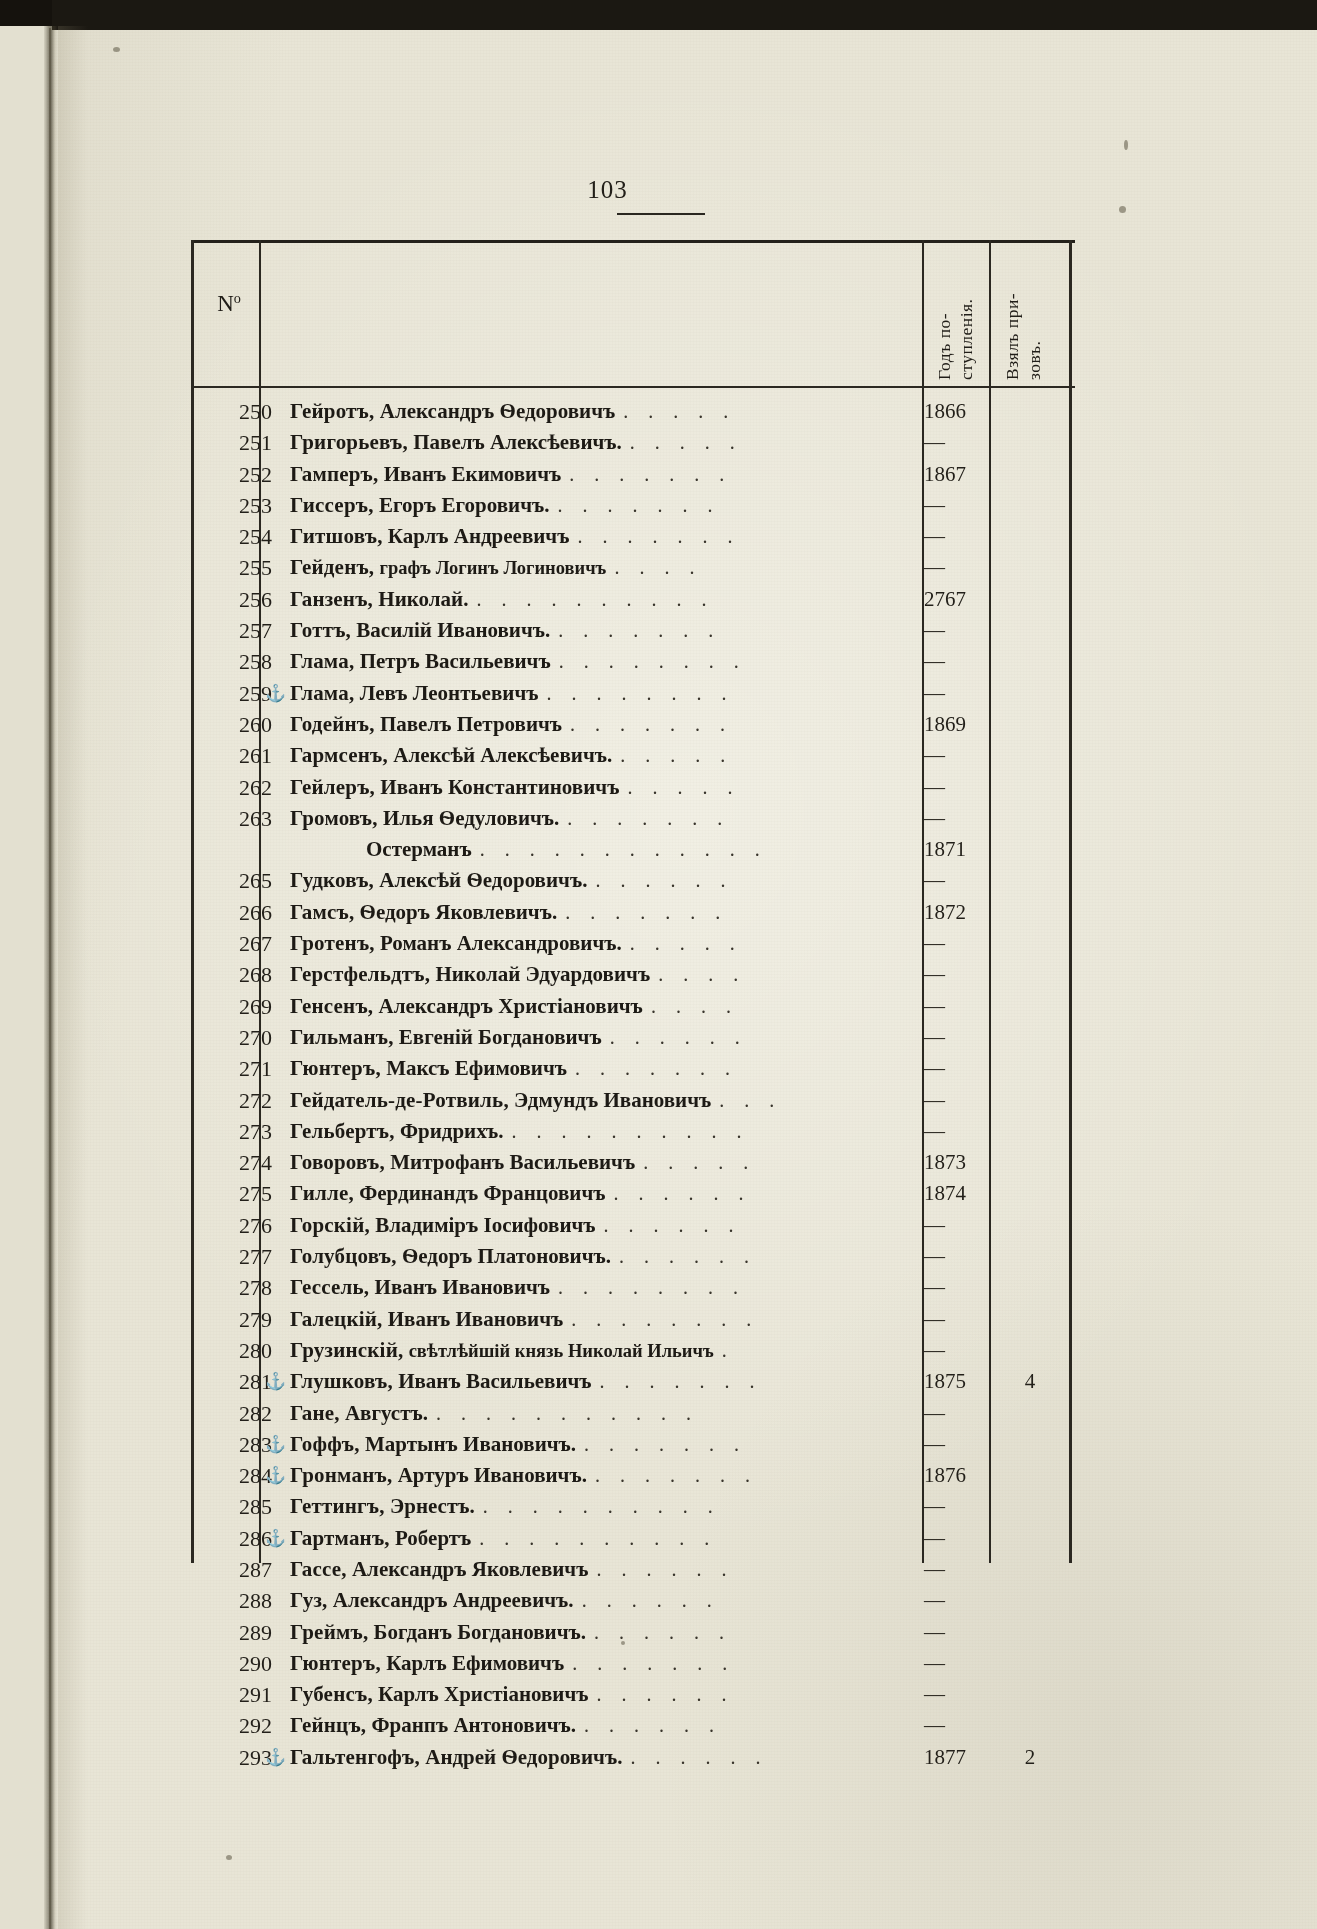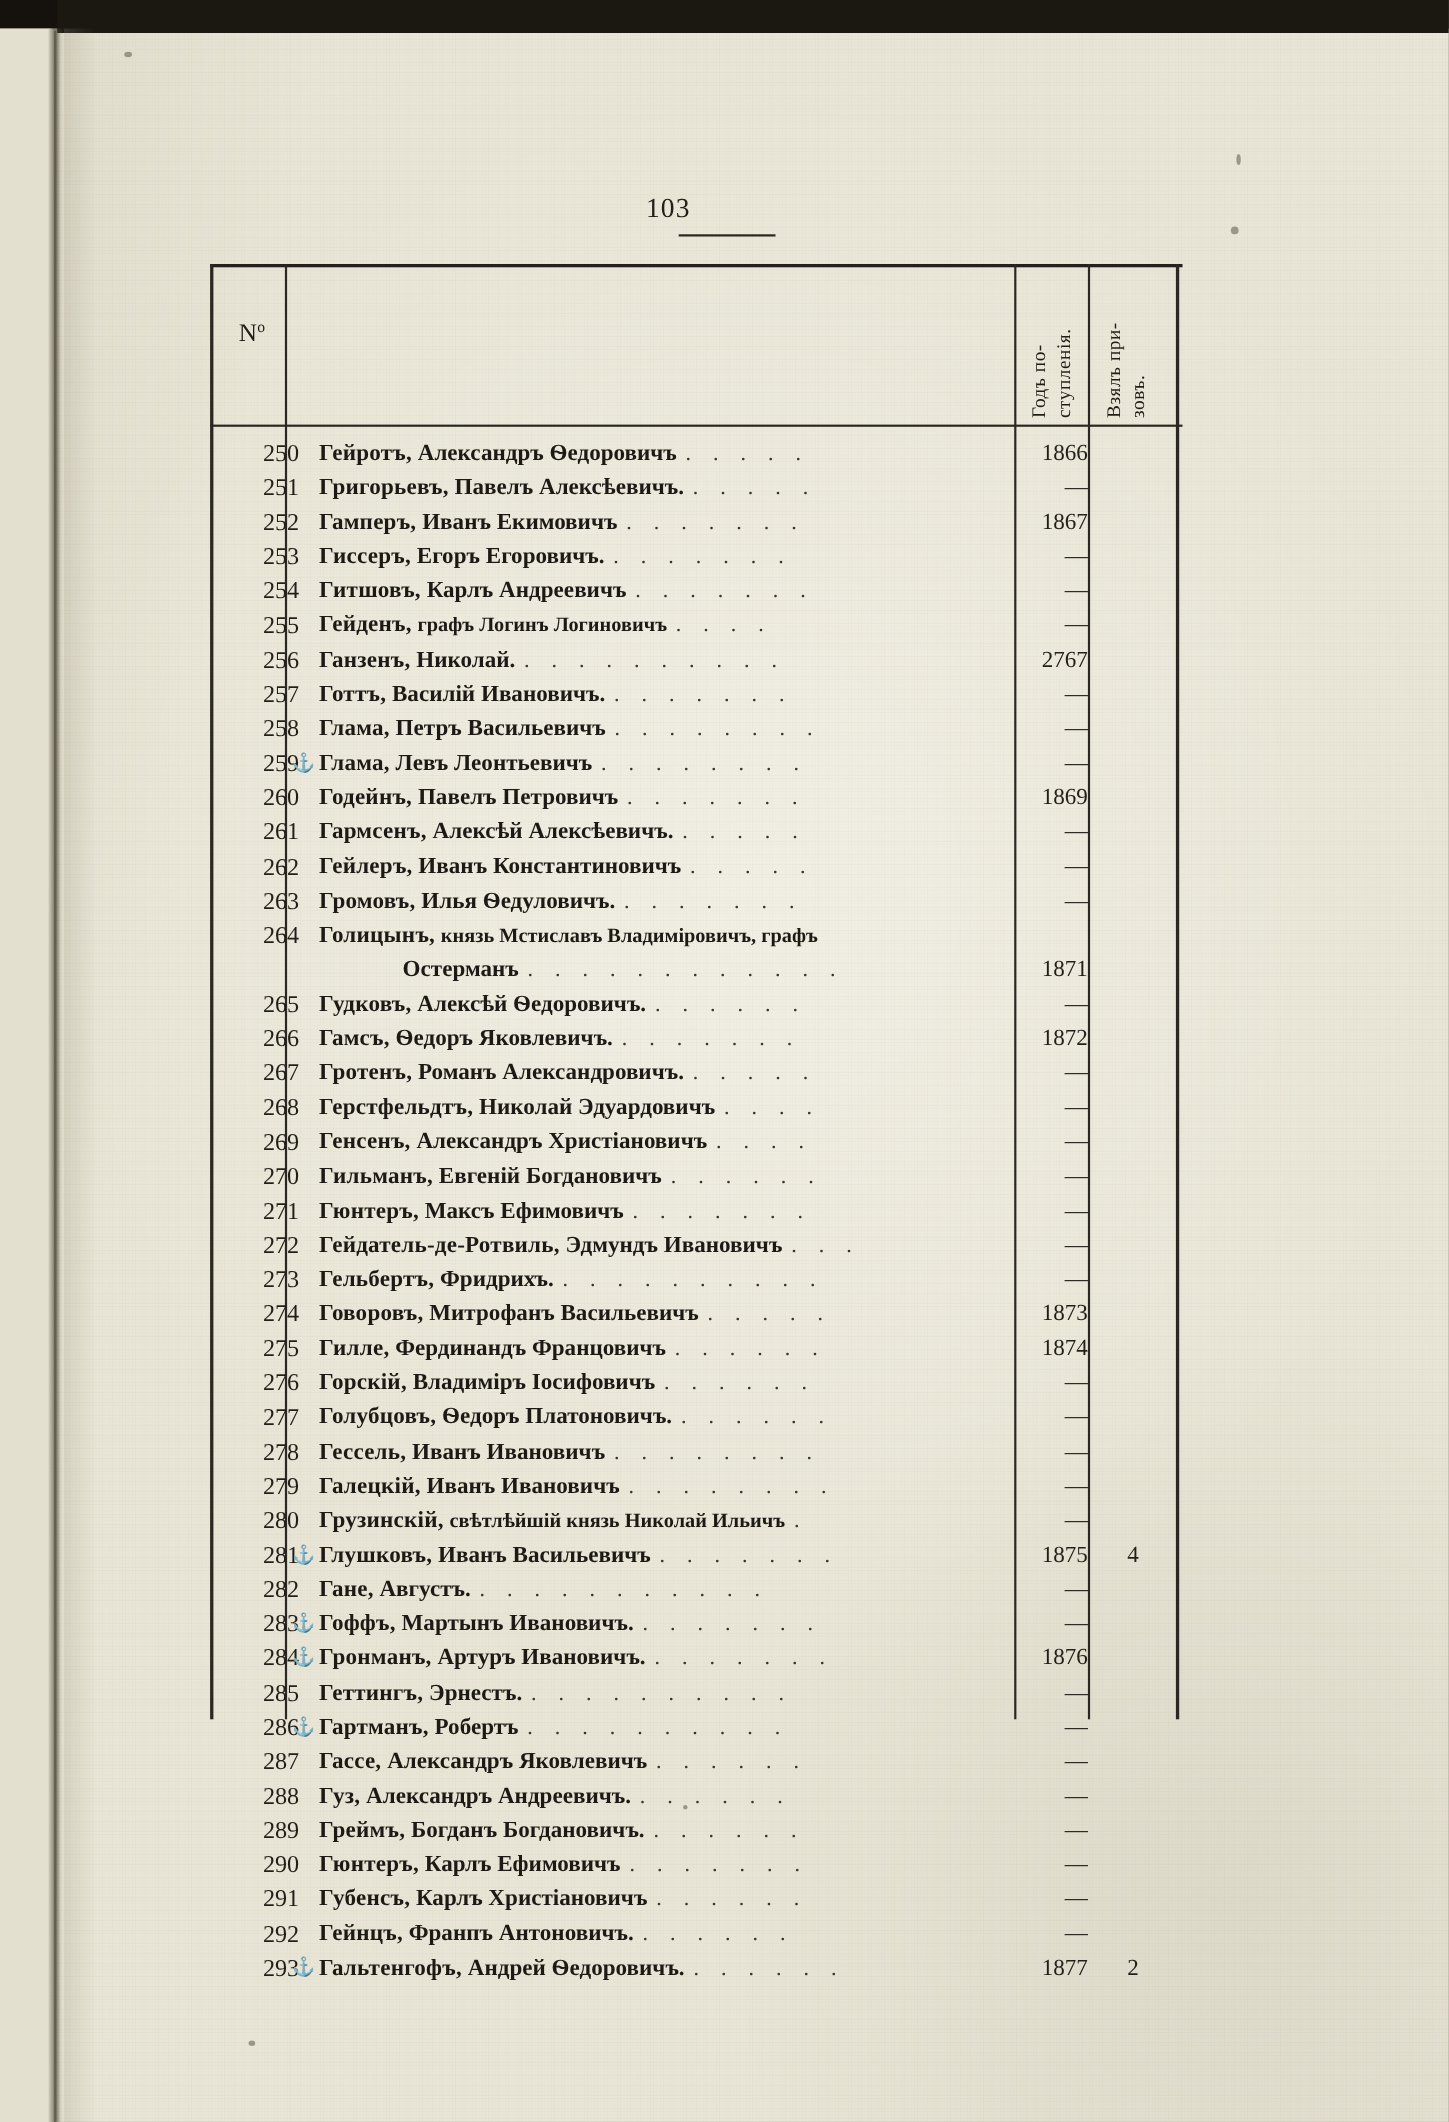--- a/index.html
+++ b/index.html
@@ -202,21 +202,21 @@
   .leader {
     color: #38342b;
     letter-spacing: 7.5px;
     font-size: 20px;
     padding-left: 8px;
   }
   .cell-year {
     position: absolute;
     left: 733px; top: 0;
     width: 65px;
-    text-align: right;
+    text-align: left;
     font-size: 21px;
     color: #221f19;
     line-height: 31.3px;
   }
   .cell-prize {
     position: absolute;
     left: 800px; top: 0;
     width: 78px;
     text-align: center;
     font-size: 21px;
@@ -356,27 +356,20 @@
           <div class="cell-prize"></div>
         </div>
         <div class="row">
           <div class="cell-num">263</div>
           <div class="cell-anchor"></div>
           <div class="cell-name"><span class="surname">Громовъ,</span> <span class="given">Илья Ѳедуловичъ.</span><span class="leader">.  .   .   .   .   .   .</span></div>
           <div class="cell-year">—</div>
           <div class="cell-prize"></div>
         </div>
         <div class="row">
-          <div class="cell-num">264</div>
-          <div class="cell-anchor"></div>
-          <div class="cell-name"><span class="surname">Голицынъ,</span> <span class="given small">князь Мстиславъ Владимiровичъ, графъ</span></div>
-          <div class="cell-year"></div>
-          <div class="cell-prize"></div>
-        </div>
-        <div class="row">
           <div class="cell-num"></div>
           <div class="cell-anchor"></div>
           <div class="cell-name indent"><span class="given">Остерманъ</span><span class="leader">.  .   .   .   .   .   .   .   .   .   .   .</span></div>
           <div class="cell-year">1871</div>
           <div class="cell-prize"></div>
         </div>
         <div class="row">
           <div class="cell-num">265</div>
           <div class="cell-anchor"></div>
           <div class="cell-name"><span class="surname">Гудковъ,</span> <span class="given">Алексѣй Ѳедоровичъ.</span><span class="leader">.  .   .   .   .   .</span></div>

